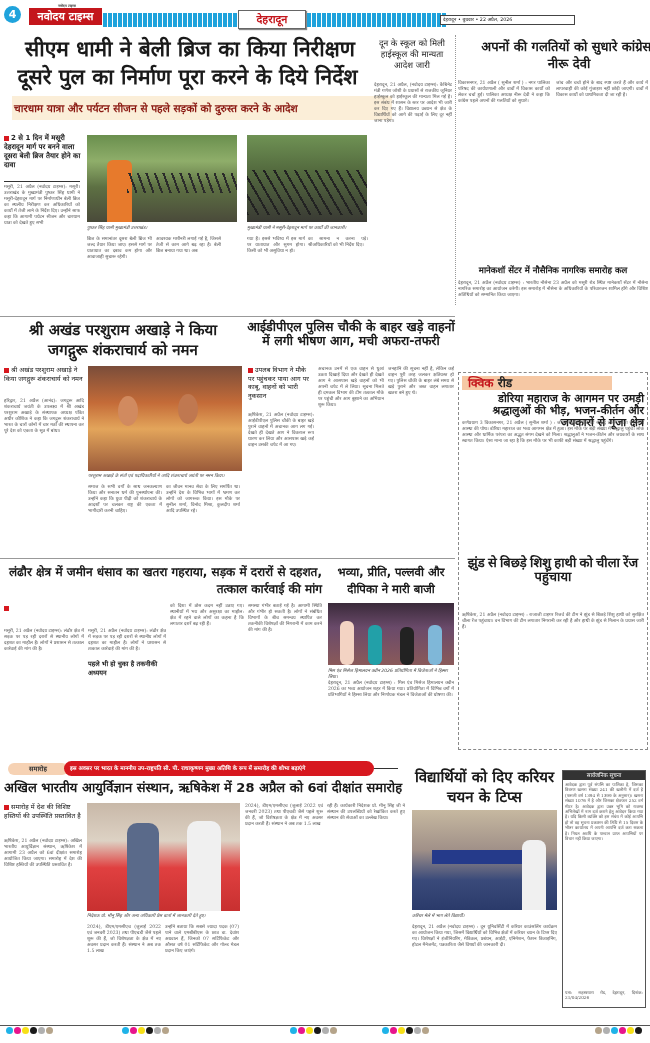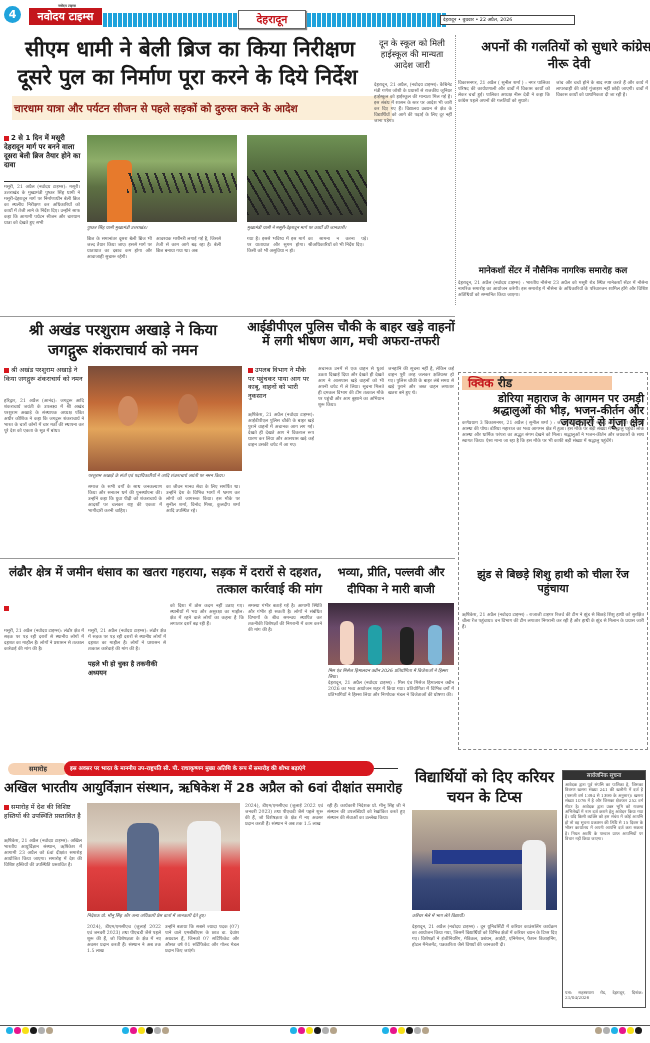--- a/index.html
+++ b/index.html
@@ -83,21 +83,21 @@
 <div class="abs body-text" style="left:318px;top:366px;width:66px;height:182px;">अचानक उनमें से एक वाहन से धुआं उठता दिखाई दिया और देखते ही देखते आग ने आसपास खड़े वाहनों को भी अपनी चपेट में ले लिया। सूचना मिलते ही दमकल विभाग की टीम तत्काल मौके पर पहुंची और आग बुझाने का अभियान शुरू किया।</div>
 <div class="abs body-text" style="left:388px;top:366px;width:66px;height:182px;">जनहानि की सूचना नहीं है, लेकिन कई वाहन पूरी तरह जलकर क्षतिग्रस्त हो गए। पुलिस चौकी के बाहर लंबे समय से खड़े पुराने और जब्त वाहन लगातार खतरा बने हुए थे।</div>
 
 <div class="abs" style="left:458px;top:372px;width:190px;height:378px;border:1px dashed #888;"></div>
 <div class="abs" style="left:462px;top:376px;width:150px;height:14px;background:#f6c8a4;font-size:12px;font-weight:bold;line-height:14px;padding-left:6px;">
   <span style="color:#c4161c;">क्विक</span>
   <span style="color:#222;">रीड</span>
 </div>
 <div class="abs hl" style="left:462px;top:393px;width:182px;font-size:11px;line-height:12px;text-align:right;">डोरिया महाराज के आगमन पर उमड़ी श्रद्धालुओं की भीड़, भजन-कीर्तन और जयकारों से गूंजा क्षेत्र</div>
 <div class="abs body-text" style="left:462px;top:420px;width:182px;height:160px;">कर्णप्रयाग 3 विकासनगर, 21 अप्रैल ( सुनील शर्मा ) : जौनसार-बावर क्षेत्र की समृद्ध लोक परंपरा में उनकी आस्था की पोथ। डोरिया महाराज का भव्य आगमन क्षेत्र में हुआ। इस मौके पर बड़ी संख्या में श्रद्धालु पहुंचे। लोक आस्था और धार्मिक परंपरा का अद्भुत संगम देखने को मिला। श्रद्धालुओं ने भजन-कीर्तन और जयकारों के साथ स्वागत किया। ऐसा माना जा रहा है कि इस मौके पर भी काफी बड़ी संख्या में श्रद्धालु पहुंचेंगे।</div>
-<div class="abs hl" style="left:462px;top:568px;width:182px;font-size:11px;line-height:14px;">झुंड से बिछड़े शिशु हाथी को चीला रेंज पहुंचाया</div>
+<div class="abs hl" style="left:462px;top:556px;width:182px;font-size:13px;line-height:14px;font-family:Liberation Serif, serif;">झुंड से बिछड़े शिशु हाथी को चीला रेंज पहुंचाया</div>
 <div class="abs body-text" style="left:462px;top:612px;width:182px;height:134px;">ऋषिकेश, 21 अप्रैल (नवोदय टाइम्स) : राजाजी टाइगर रिजर्व की टीम ने झुंड से बिछड़े शिशु हाथी को सुरक्षित चीला रेंज पहुंचाया। वन विभाग की टीम लगातार निगरानी कर रही है और हाथी के झुंड से मिलान के प्रयास जारी हैं।</div>
 
 <div class="rule" style="left:0;top:558px;width:455px;background:#999;"></div>
 
 <div class="abs hl" style="left:4px;top:564px;width:318px;font-size:12px;line-height:17px;text-align:right;">लंढौर क्षेत्र में जमीन धंसाव का खतरा गहराया, सड़क में दरारों से दहशत, तत्काल कार्रवाई की मांग</div>
 <div class="abs sub" style="left:4px;top:603px;width:160px;font-weight:normal;font-size:7px;line-height:10px;"><span class="sq"></span></div>
 <div class="abs body-text" style="left:4px;top:628px;width:80px;height:120px;">मसूरी, 21 अप्रैल (नवोदय टाइम्स): लंढौर क्षेत्र में सड़क पर पड़ रही दरारों से स्थानीय लोगों में दहशत का माहौल है। लोगों ने प्रशासन से तत्काल कार्रवाई की मांग की है।</div>
 <div class="abs sub" style="left:88px;top:660px;width:78px;font-size:6.5px;line-height:8.5px;">पहले भी हो चुका है तकनीकी अध्ययन</div>
 <div class="abs body-text" style="left:88px;top:628px;width:78px;height:46px;">मसूरी, 21 अप्रैल (नवोदय टाइम्स): लंढौर क्षेत्र में सड़क पर पड़ रही दरारों से स्थानीय लोगों में दहशत का माहौल है। लोगों ने प्रशासन से तत्काल कार्रवाई की मांग की है।</div>
 <div class="abs body-text" style="left:170px;top:603px;width:74px;height:145px;">को दिशा में ठोस कदम नहीं उठाए गए। स्थानीयों में भय और असुरक्षा का माहौल: क्षेत्र में रहने वाले लोगों का कहना है कि लगातार दरारें बढ़ रही हैं।</div>

